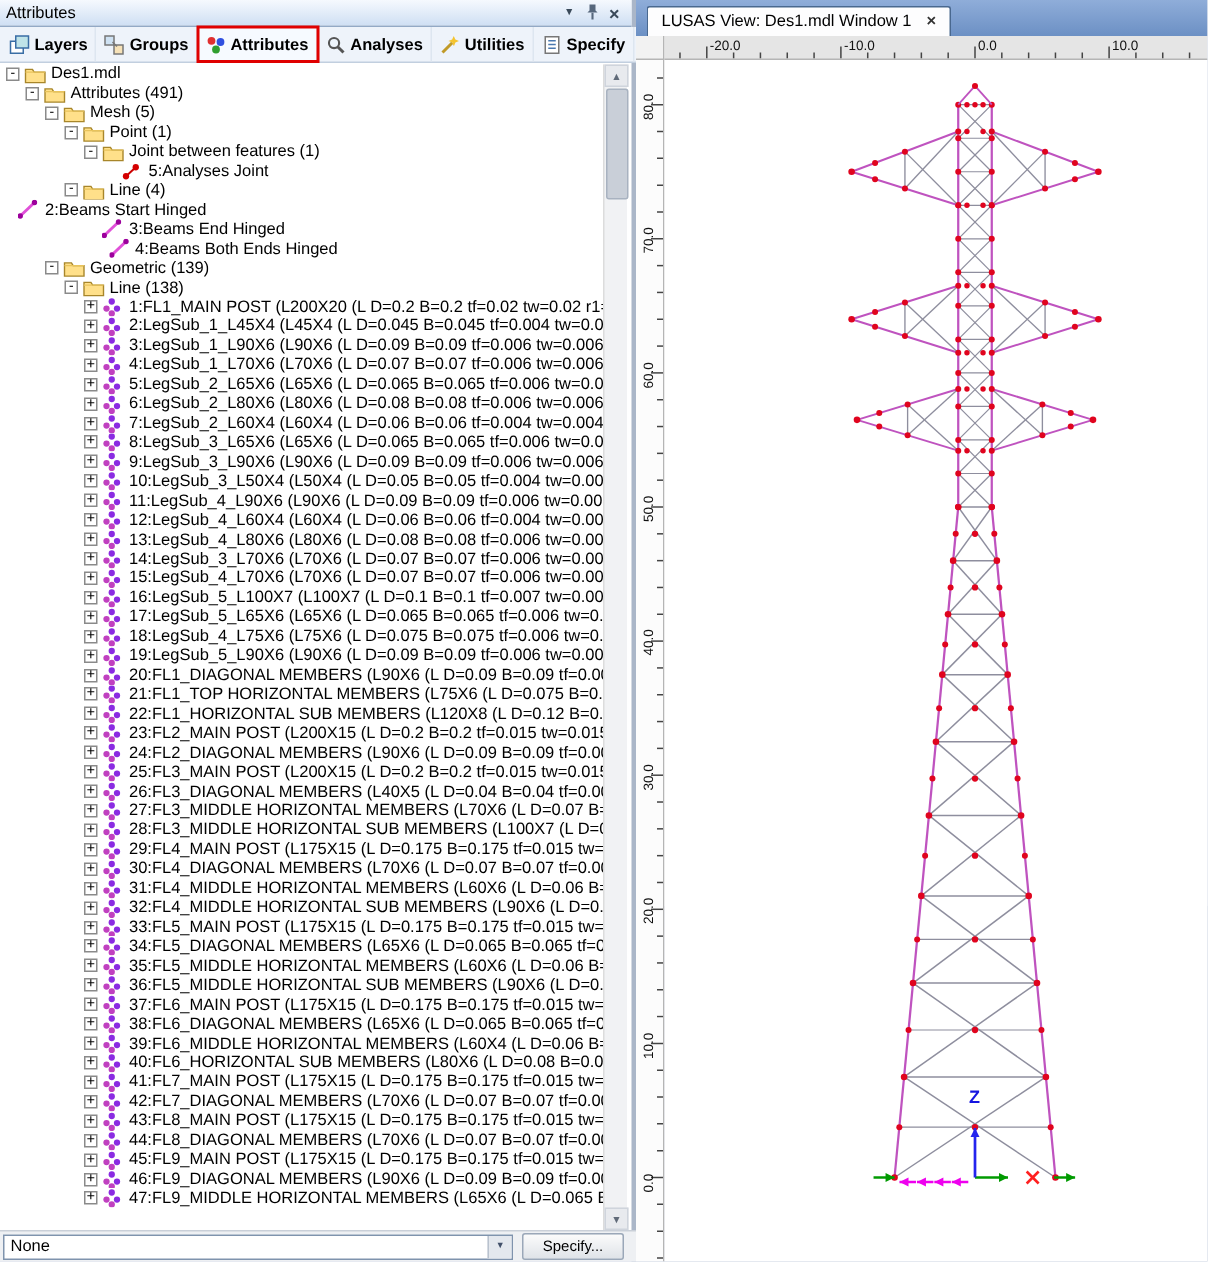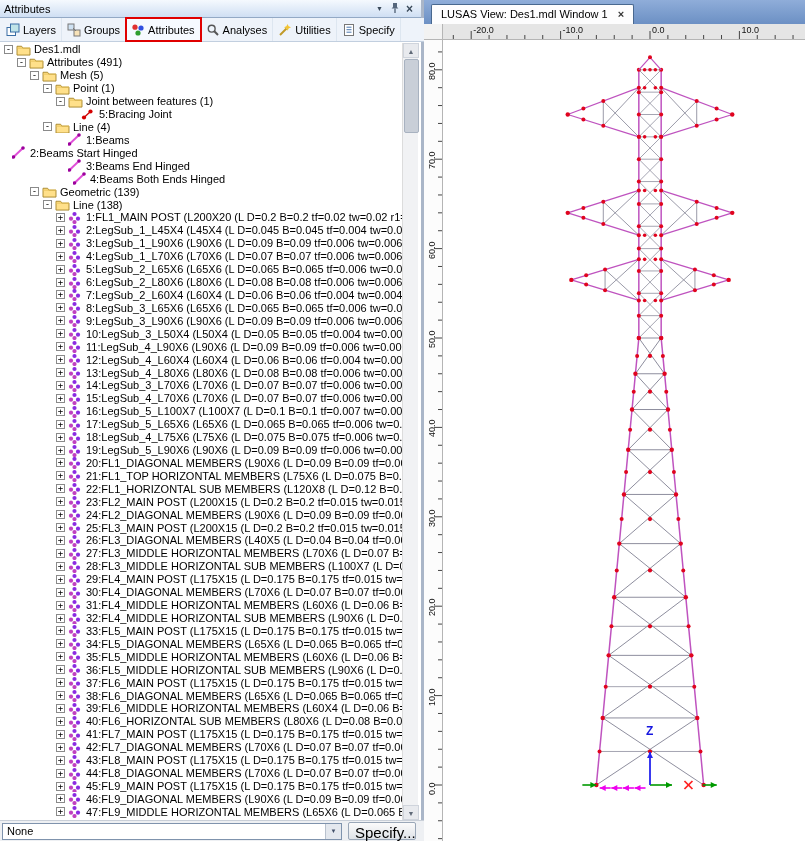--- a/index.html
+++ b/index.html
@@ -11,21 +11,21 @@
   #left{position:absolute;left:0;top:0;width:424px;height:841px;background:#fff;
         border-right:3px solid #aab6c8;box-sizing:border-box;}
   .titlebar{height:18px;background:linear-gradient(#f5f9fe,#cfdff3);
             border-bottom:1px solid #93a9c5;display:flex;align-items:center;padding:0 4px;box-sizing:border-box;}
   .titlebar .title{flex:1;font-size:11px;}
   .tb-btn{width:15px;height:14px;text-align:center;color:#3a4a5a;line-height:14px;cursor:default;}
   .tb-btn.small{font-size:7px;}
   .tb-btn.close{font-size:12px;font-weight:bold;}
 
   .tabstrip{position:absolute;top:18px;left:0;width:424px;height:24px;background:#eef3fa;
-            border-bottom:1px solid #c2cfdf;display:flex;align-items:center;padding:0 1px;box-sizing:border-box;}
+            border-bottom:1px solid #c2cfdf;display:flex;align-items:center;padding:0 1px;box-sizing:border-box;font-weight:bold;}
   .tab{display:flex;align-items:center;gap:3px;padding:2px 5px;height:19px;border-right:1px solid #dde6f0;cursor:default;}
   .tab .tabicon{width:14px;height:14px;display:inline-block;}
   .tab.selected{outline:2px solid #e00000;outline-offset:-1px;background:#f6faff;}
 
   .tree{position:absolute;top:43px;left:0;width:408px;height:777px;background:#fff;overflow:hidden;}
   .tree-row{height:12.93px;display:flex;align-items:center;white-space:nowrap;overflow:hidden;}
   .expander{flex:none;width:9px;height:9px;border:1px solid #8a8a8a;background:#fff;
             font-size:9px;line-height:7px;text-align:center;margin-right:3px;box-sizing:border-box;
             font-family:"DejaVu Sans Mono",monospace;}
   .expander-spacer{flex:none;width:12px;}
@@ -39,21 +39,21 @@
   .sb-thumb{position:absolute;top:16px;left:1px;width:13px;height:72px;background:#c9cfd8;border:1px solid #a8b2c0;border-radius:2px;}
 
   .footer{position:absolute;bottom:0;left:0;width:424px;height:21px;background:#eef0f3;
           border-top:1px solid #c9cfd8;display:flex;align-items:center;padding:0 2px;box-sizing:border-box;}
   .combo{width:340px;height:17px;background:#fff;border:1px solid #7f93ad;display:flex;align-items:center;
          padding-left:4px;box-sizing:border-box;}
   .combo span:first-child{flex:1;}
   .combo-arrow{width:15px;height:15px;background:#e4e8ee;border-left:1px solid #b9c2ce;
                font-size:6px;text-align:center;line-height:15px;color:#42506a;}
   .specify{margin-left:6px;width:68px;height:18px;background:linear-gradient(#fbfbfb,#dfe3e8);
-           border:1px solid #9aa7b8;border-radius:2px;font-family:"Liberation Sans",sans-serif;font-size:15px;}
+           border:1px solid #9aa7b8;border-radius:2px;font-family:"Liberation Sans",sans-serif;font-size:10px;}
 
   
   #right{position:absolute;left:424px;top:0;width:381px;height:604px;background:#fff;}
   .doctabs{position:absolute;top:0;left:0;width:381px;height:24px;
            background:linear-gradient(#8fadd9,#6c90c4);display:flex;align-items:flex-end;padding-left:7px;box-sizing:border-box;}
   .doctab{background:#fdfdfe;border:1px solid #49688f;border-bottom:none;border-radius:2px 2px 0 0;
           padding:3px 9px 4px 9px;display:flex;align-items:center;gap:10px;font-size:11px;}
   .doctab-close{font-weight:bold;color:#333;font-size:11px;}
 
   .corner{position:absolute;left:0;top:24px;width:19px;height:16px;background:#f2f2f2;
@@ -176,38 +176,29 @@
             </svg></span>
           <span class="tlabel">Joint between features (1)</span>
         </div>
         <div class="tree-row" style="padding-left: 69px;">
           <span class="expander-spacer"></span>
           <span class="ticon"><svg width="13" height="13">
               <line x1="3" y1="9.5" x2="9.5" y2="3.5" stroke="#cc0000" stroke-width="1.3"></line>
               <circle cx="3" cy="9.5" r="2.1" fill="#d40000"></circle>
               <circle cx="9.5" cy="3.5" r="2.1" fill="#d40000"></circle>
             </svg></span>
-          <span class="tlabel">5:Bracing Joint</span>
+          <span class="tlabel">5:Analyses Joint</span>
         </div>
         <div class="tree-row" style="padding-left: 43px;">
           <span class="expander">-</span>
           <span class="ticon"><svg width="15" height="13" viewBox="0 0 16 14">
               <path d="M1 3.5h5l1.2 2H15v7.5H1z" fill="#ffe08a" stroke="#a8862a"></path>
               <path d="M1 5.5h14" stroke="#e8c35c"></path>
             </svg></span>
           <span class="tlabel">Line (4)</span>
-        </div>
-        <div class="tree-row" style="padding-left: 56px;">
-          <span class="expander-spacer"></span>
-          <span class="ticon"><svg width="13" height="13">
-              <line x1="1.5" y1="11" x2="11" y2="2" stroke="#e050d8" stroke-width="2"></line>
-              <circle cx="1.5" cy="11" r="1.8" fill="#9c009c"></circle>
-              <circle cx="11" cy="2" r="1.8" fill="#9c009c"></circle>
-            </svg></span>
-          <span class="tlabel">1:Beams</span>
         </div>
         <div class="tree-row" style="">
           <span class="expander-spacer"></span>
           <span class="ticon"><svg width="13" height="13">
               <line x1="1.5" y1="11" x2="11" y2="2" stroke="#e050d8" stroke-width="2"></line>
               <circle cx="1.5" cy="11" r="1.8" fill="#9c009c"></circle>
               <circle cx="11" cy="2" r="1.8" fill="#9c009c"></circle>
             </svg></span>
           <span class="tlabel">2:Beams Start Hinged</span>
         </div>

